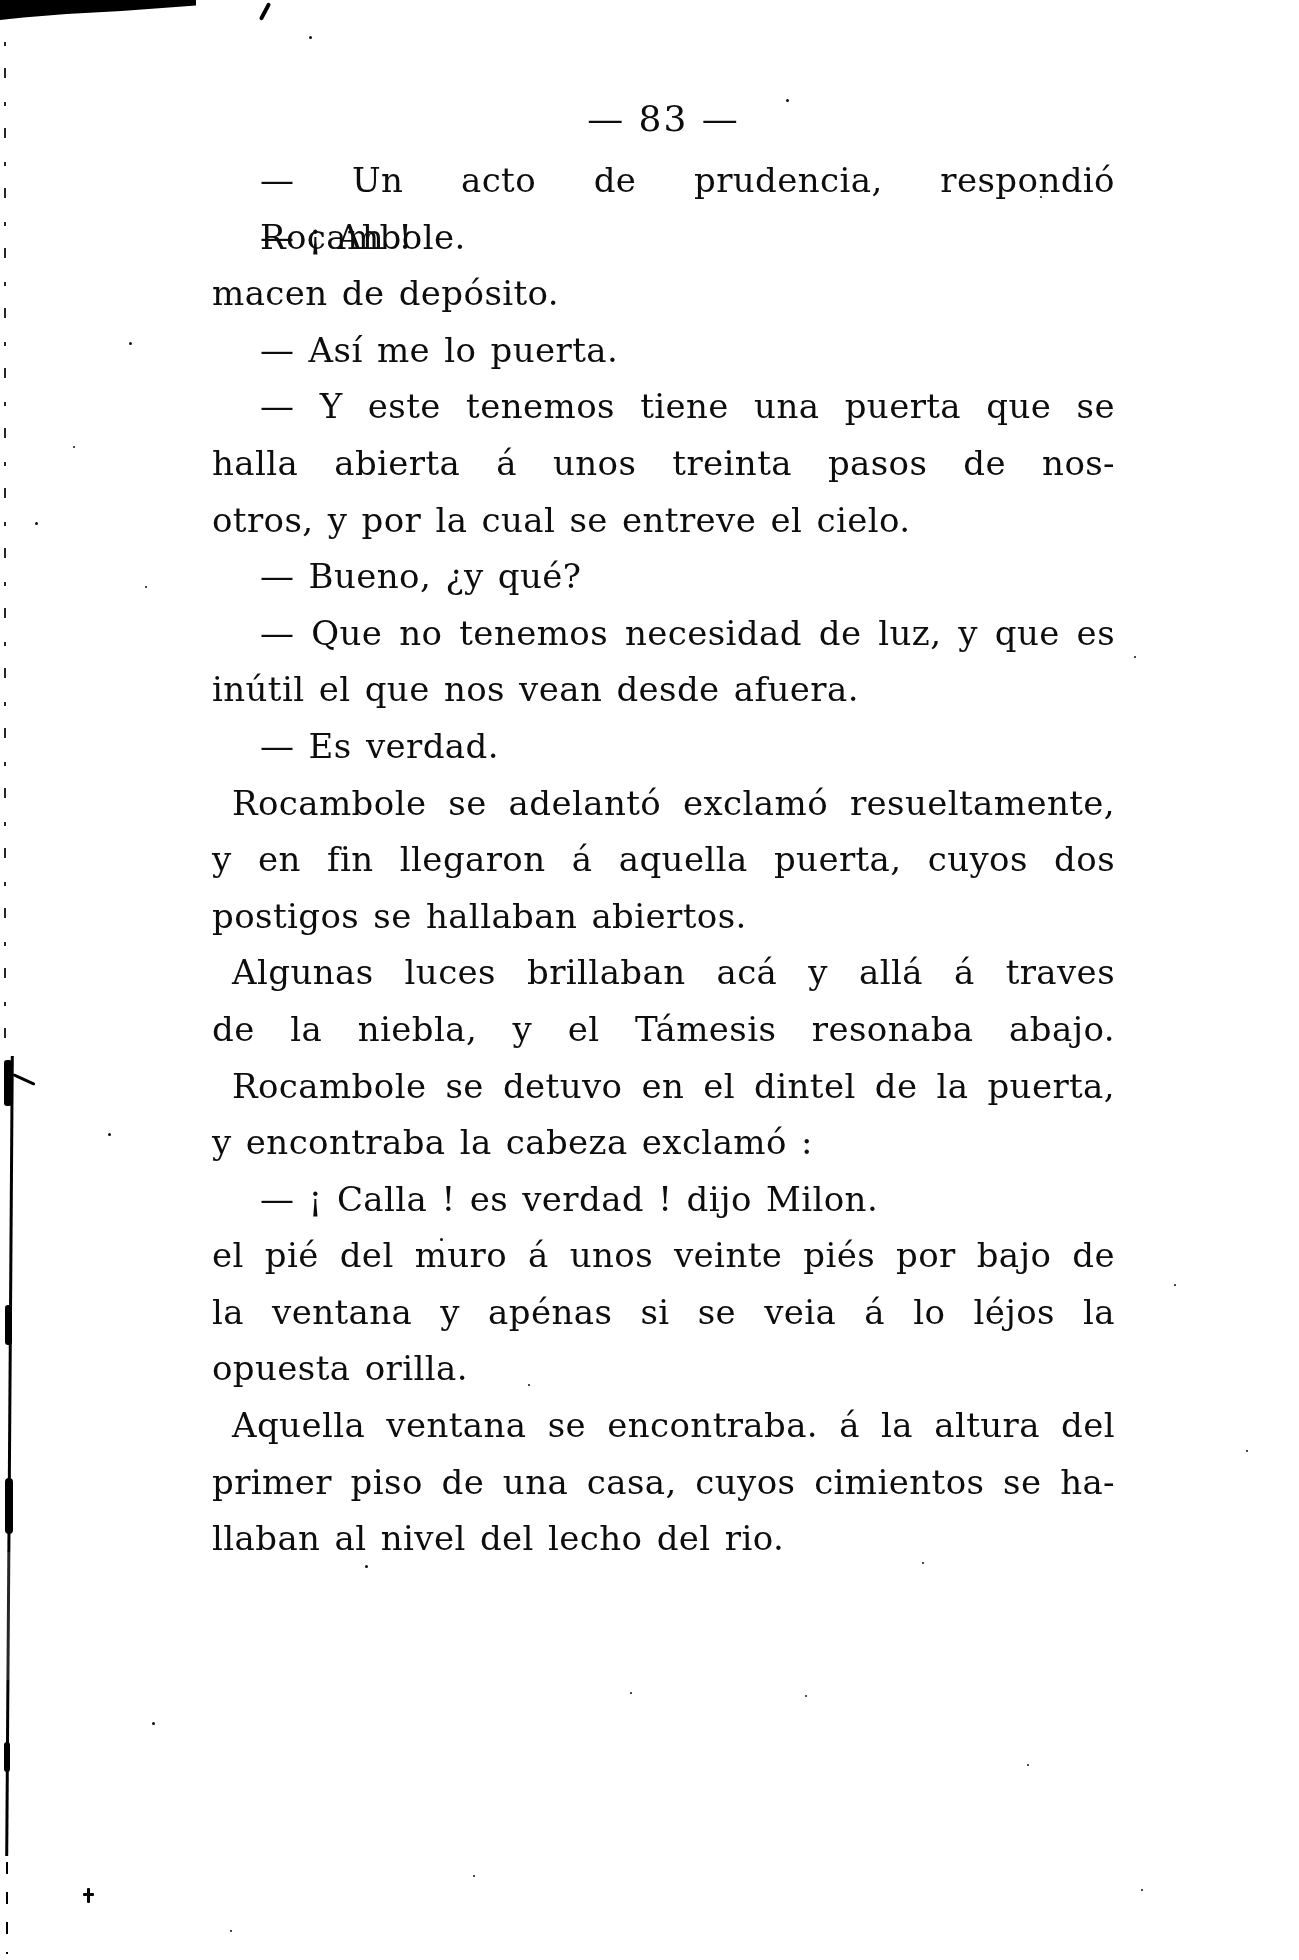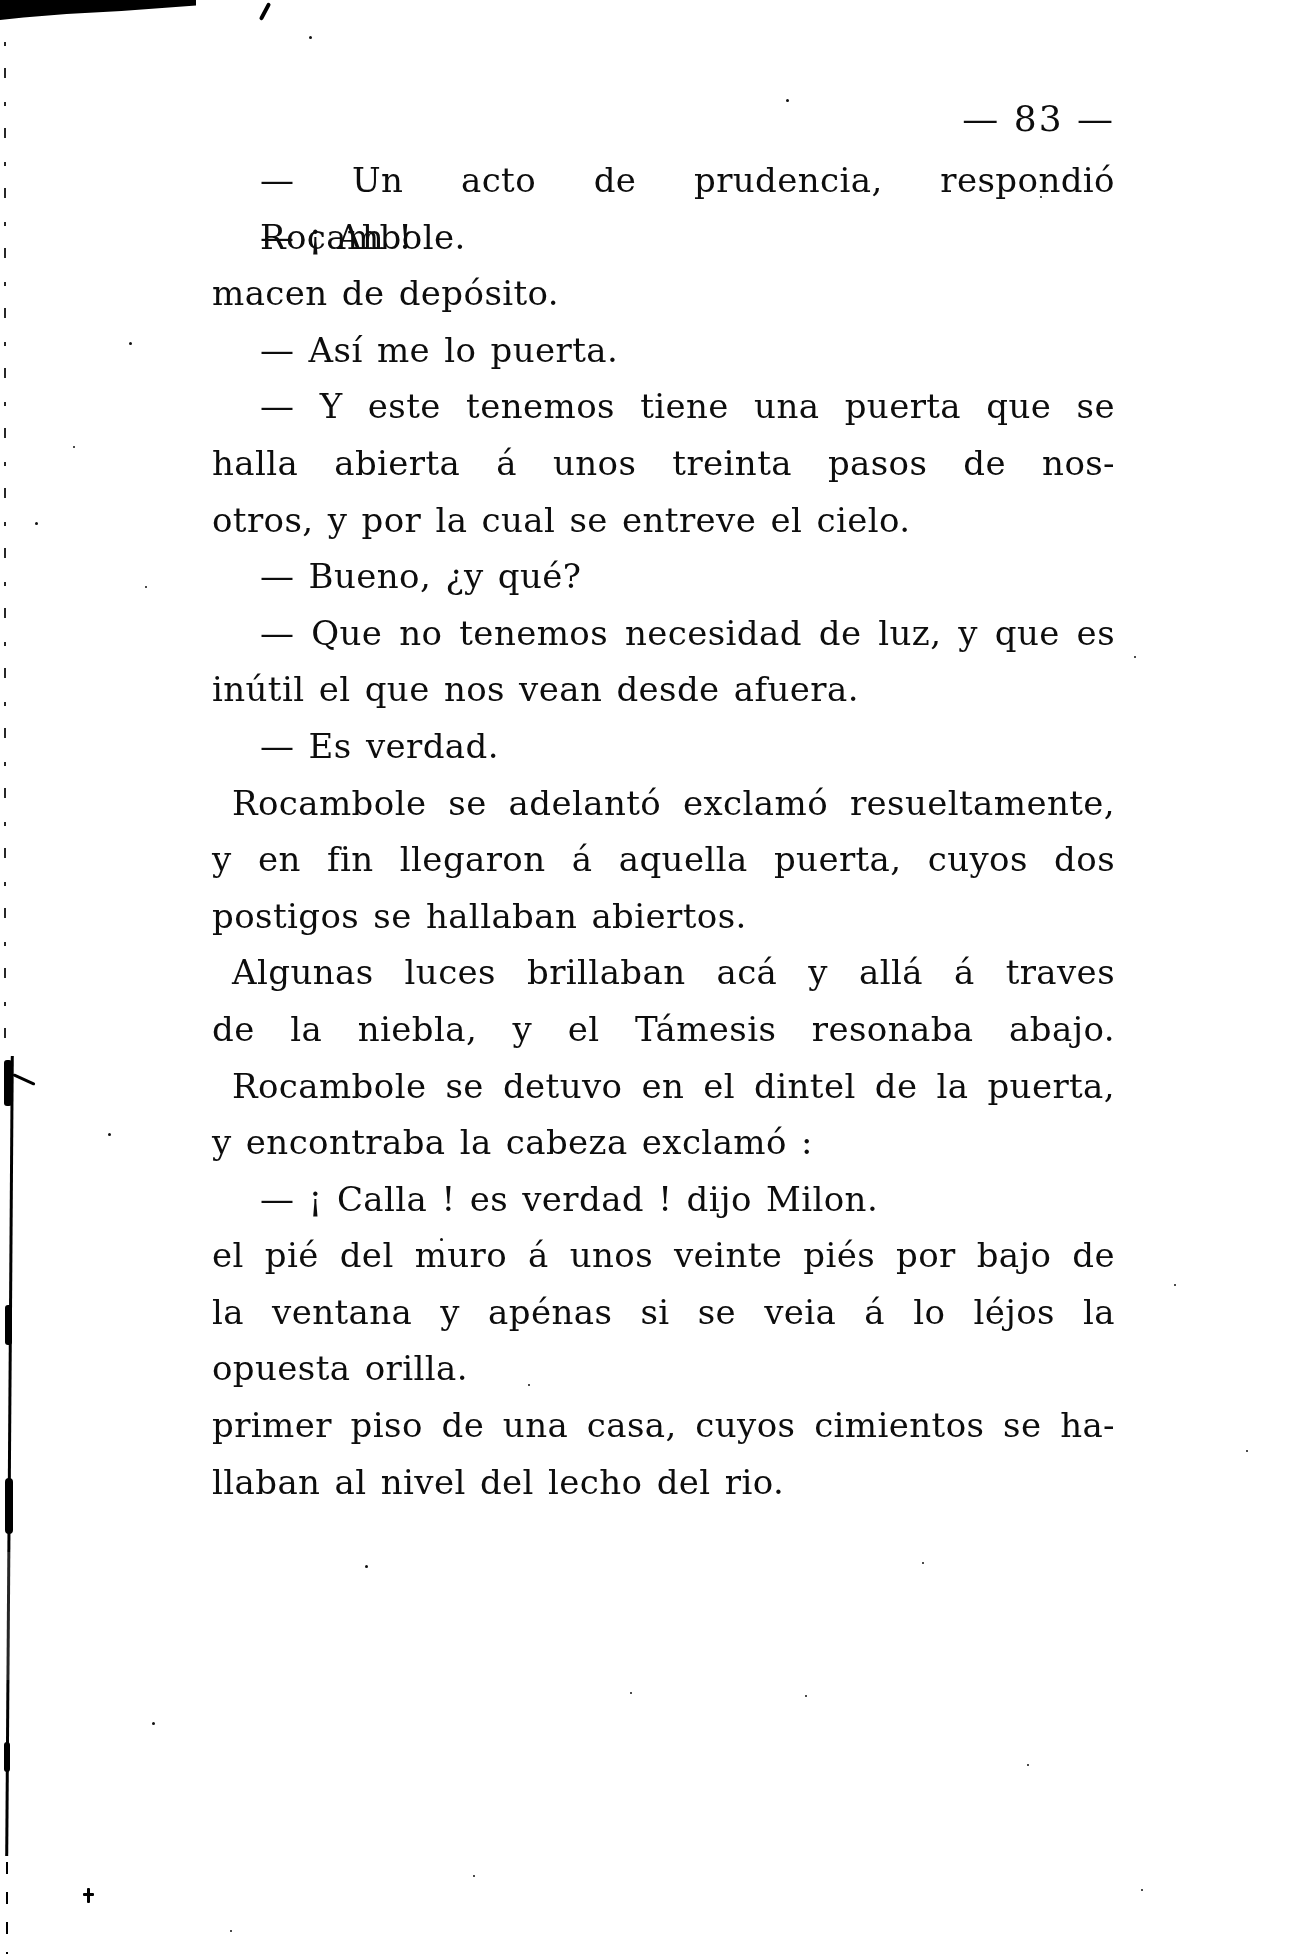--- a/index.html
+++ b/index.html
@@ -14,21 +14,21 @@
     background: #ffffff;
     overflow: hidden;
     font-family: "DejaVu Serif", "Liberation Serif", serif;
     color: #0d0d0d;
   }
   .page-header {
     position: absolute;
     top: 98px;
     left: 212px;
     width: 903px;
-    text-align: right;
+    text-align: center;
     font-size: 36px;
     letter-spacing: 2px;
     white-space: nowrap;
   }
   .text-block {
     position: absolute;
     top: 152px;
     left: 212px;
     width: 903px;
     font-size: 34px;
@@ -126,20 +126,21 @@
       <div class="line flush justify">y en fin llegaron á aquella puerta, cuyos dos</div>
       <div class="line flush">postigos se hallaban abiertos.</div>
       <div class="line para justify">Algunas luces brillaban acá y allá á traves</div>
       <div class="line flush justify">de la niebla, y el Támesis resonaba abajo.</div>
       <div class="line para justify">Rocambole se detuvo en el dintel de la puerta,</div>
       <div class="line flush">y encontraba la cabeza exclamó :</div>
       <div class="line dialog">— ¡ Calla ! es verdad ! dijo Milon.</div>
       <div class="line flush justify">el pié del muro á unos veinte piés por bajo de</div>
       <div class="line flush justify">la ventana y apénas si se veia á lo léjos la</div>
       <div class="line flush">opuesta orilla.</div>
+      <div class="line para justify">Aquella ventana se encontraba. á la altura del</div>
       <div class="line flush justify">primer piso de una casa, cuyos cimientos se ha-</div>
       <div class="line flush">llaban al nivel del lecho del rio.</div>
     </div>
 
   <div class="artifact top-left-streak"></div>
   <div class="artifact top-tick"></div>
   <div class="artifact edge-dotted-top"></div>
   <div class="artifact edge-solid"></div>
   <div class="artifact edge-blob-1"></div>
   <div class="artifact edge-blob-2"></div>

